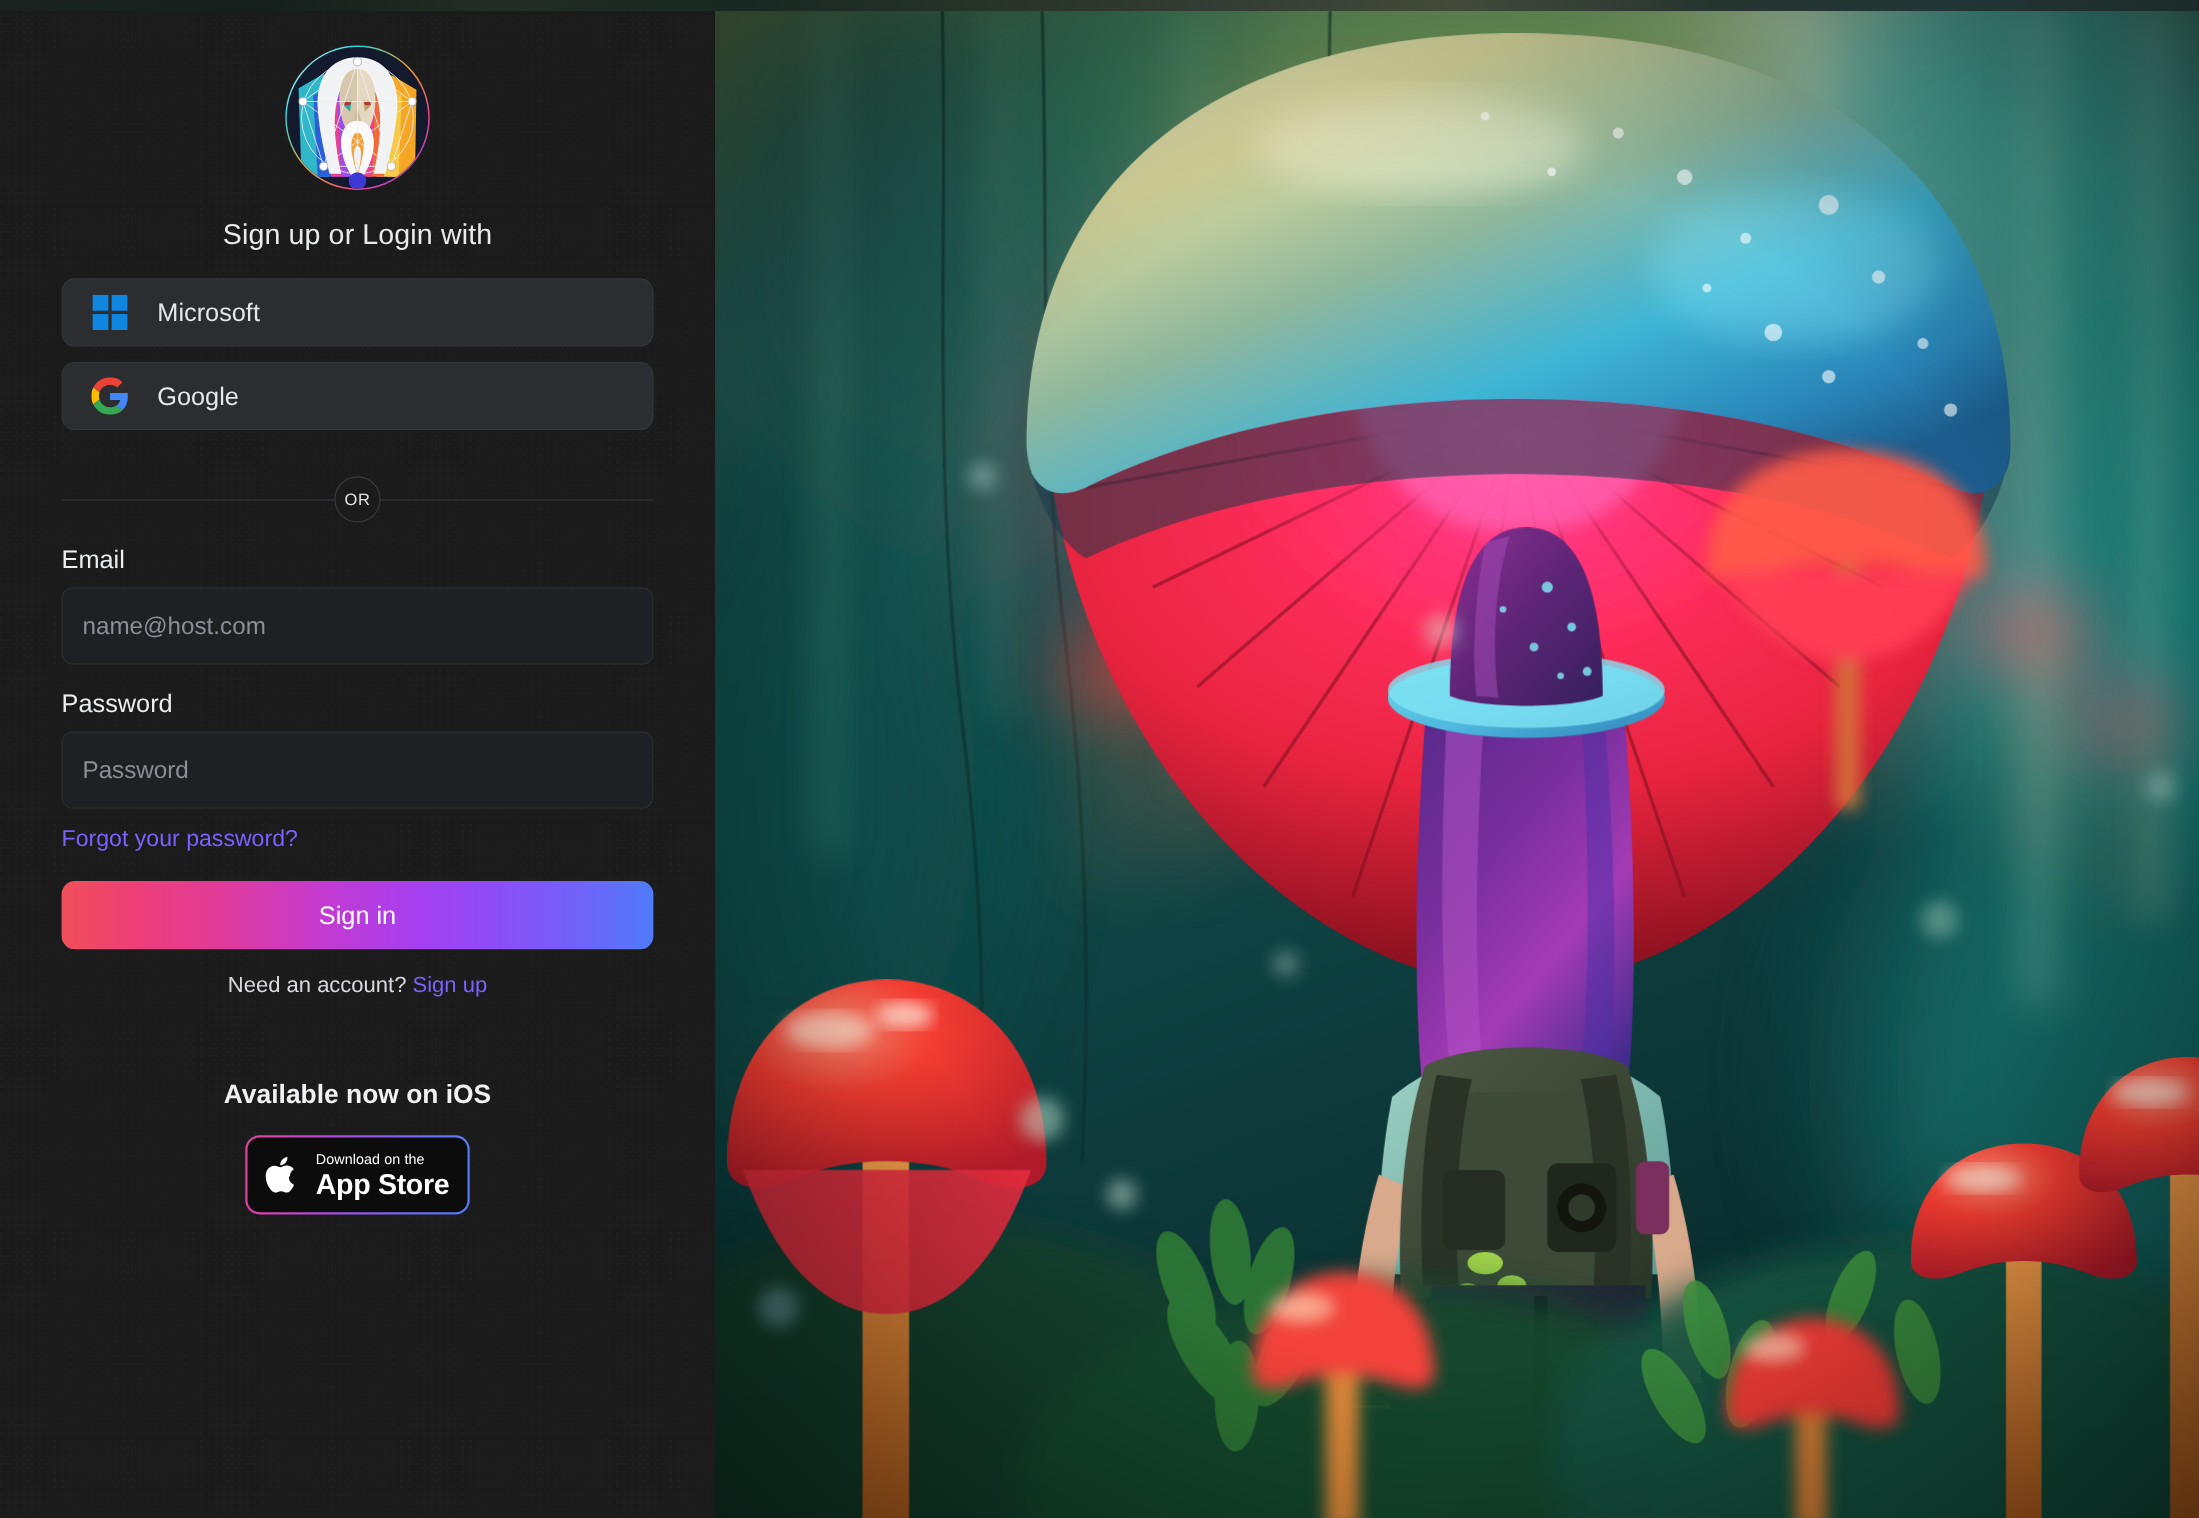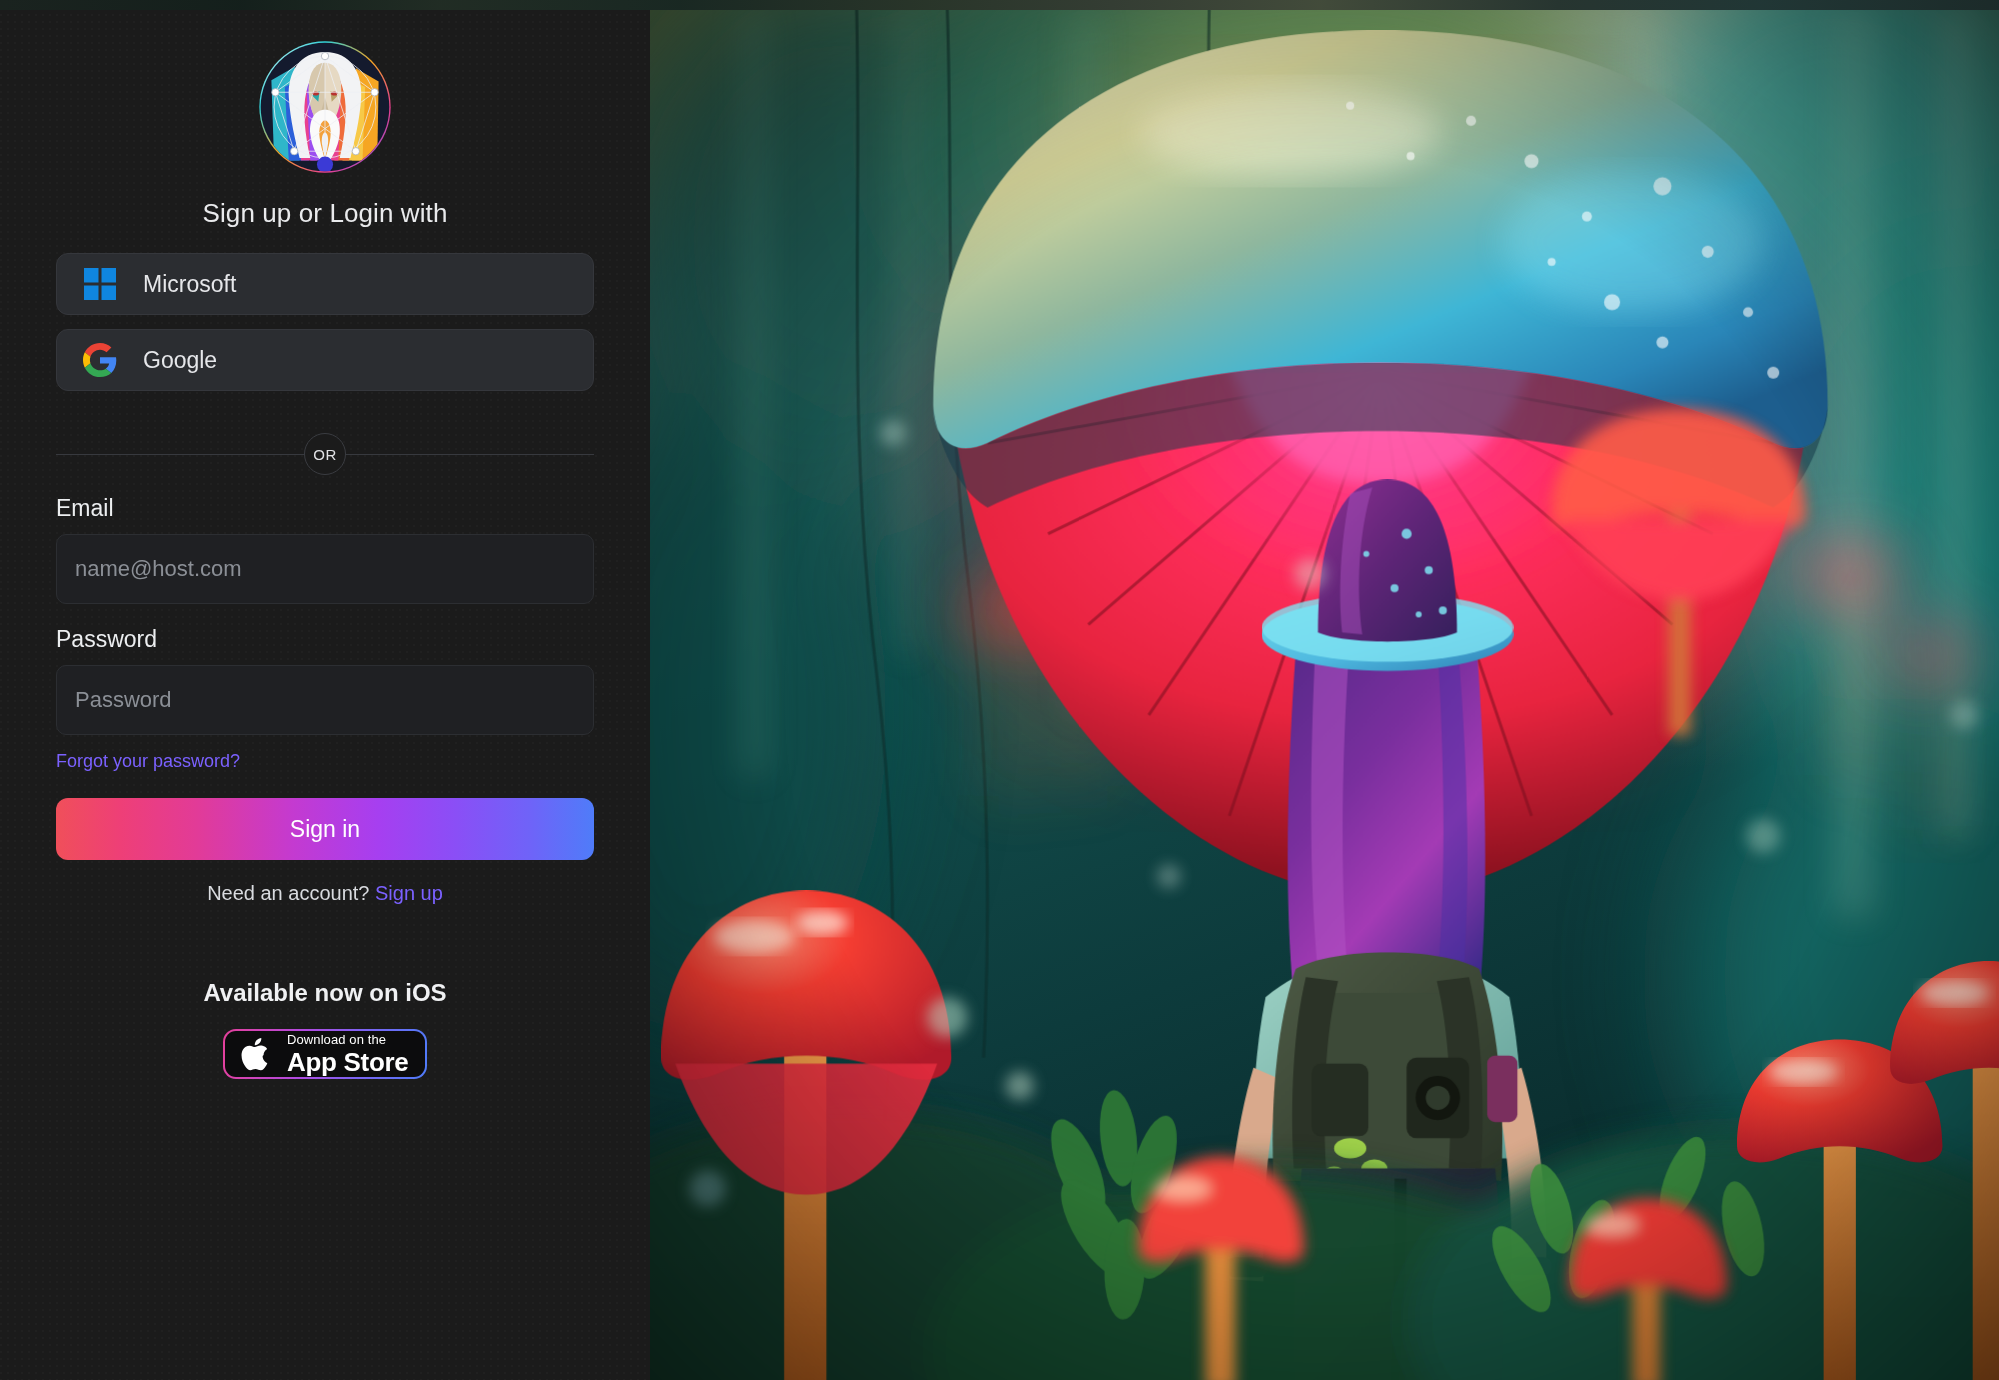--- a/index.html
+++ b/index.html
@@ -116,21 +116,21 @@
     font-family: "Liberation Sans", sans-serif;
     outline: none;
   }
   .field-input::placeholder { color: #8b8f96; }
   .field-gap { height: 22px; }
 
   .forgot {
     display: inline-block;
     margin-top: 16px;
     color: #7b61ff;
-    font-size: 18px;
+    font-size: 21px;
     text-decoration: none;
     cursor: pointer;
   }
 
   .signin-btn {
     margin-top: 26px;
     width: 100%; height: 62px;
     border: none; border-radius: 12px;
     background: linear-gradient(90deg,
       #f04f5a 0%, #ee3f77 12%, #e23b97 26%,
@@ -154,21 +154,21 @@
   .ios-title {
     margin-top: 74px;
     text-align: center;
     color: #f0f1f3;
     font-size: 24px;
     font-weight: 700;
   }
   .store-wrap { margin-top: 22px; display: flex; justify-content: center; }
   .store-badge {
     position: relative;
-    width: 204px; height: 50px;
+    width: 204px; height: 72px;
     border-radius: 13px;
     padding: 2px;
     background: linear-gradient(100deg,#e6409a 0%, #b34ae0 38%, #7d63f2 66%, #4f7cf9 100%);
     cursor: pointer;
   }
   .store-inner {
     width: 100%; height: 100%;
     border-radius: 11px;
     background: #0c0c0d;
     display: flex; align-items: center;

